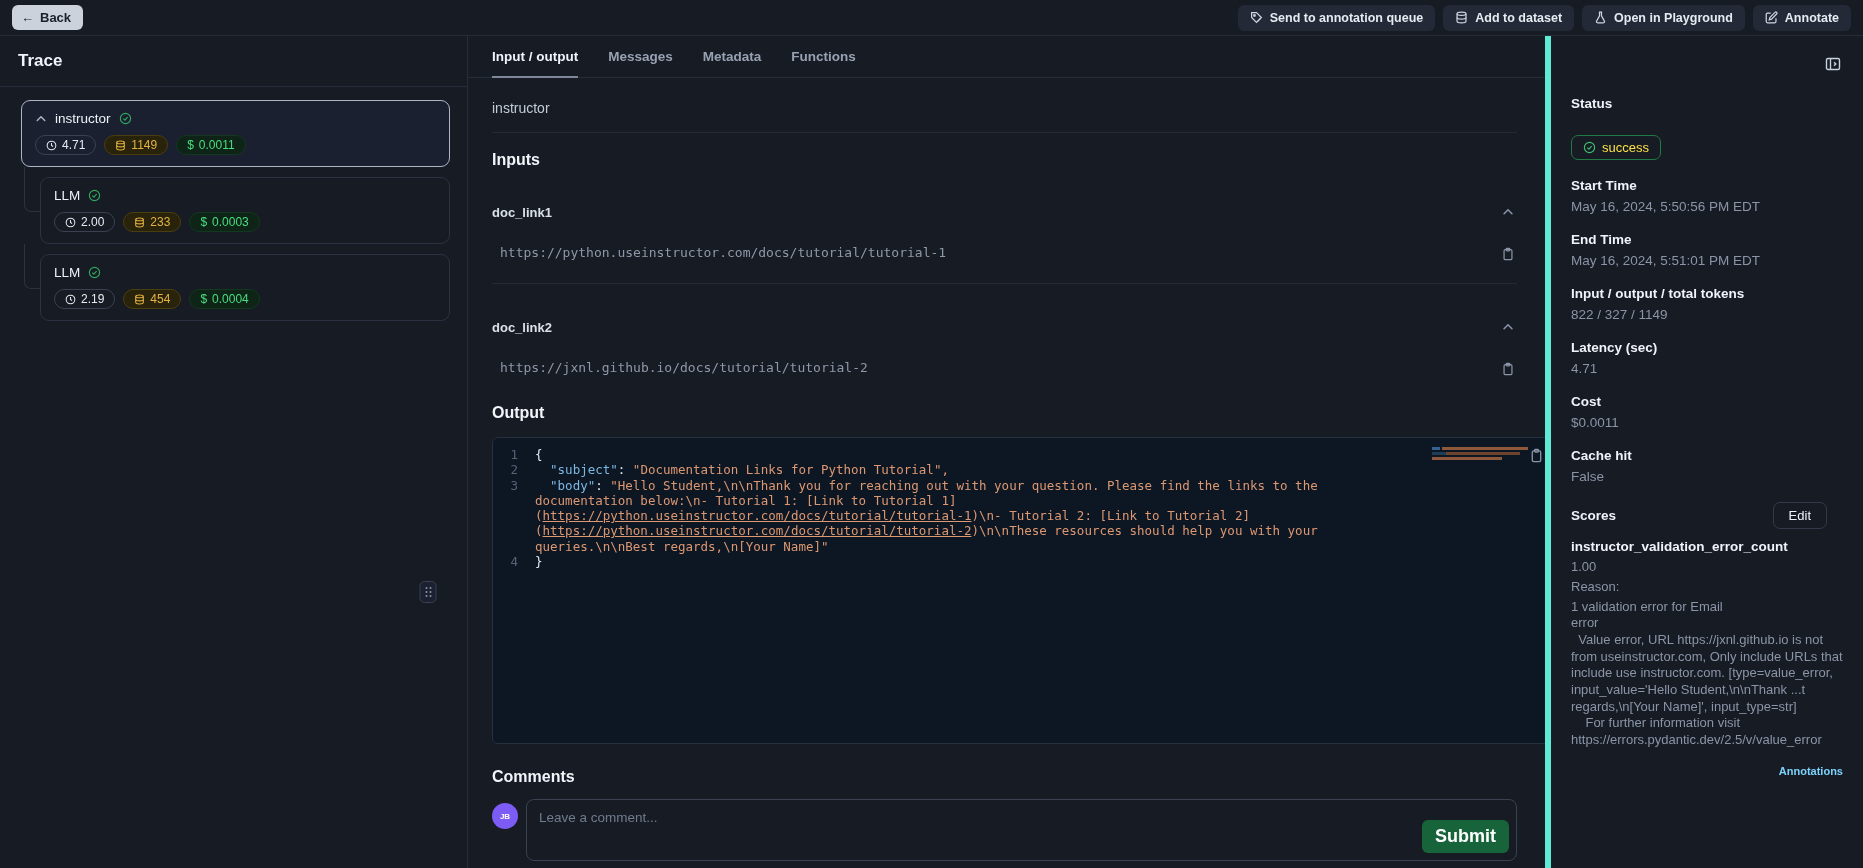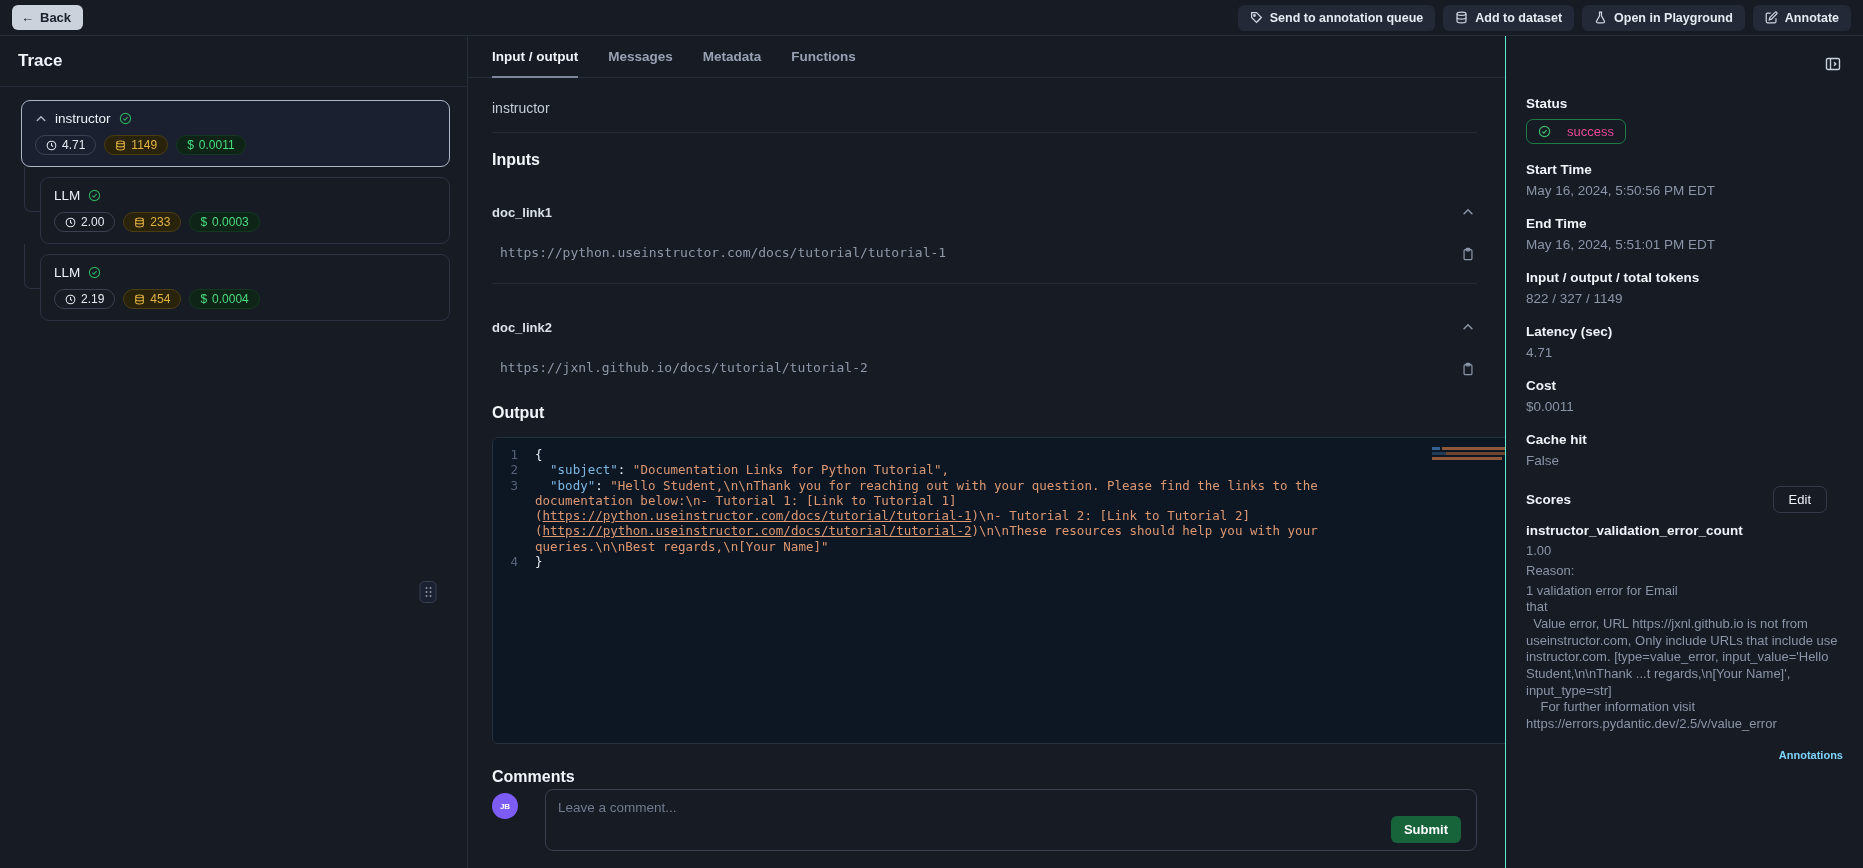--- a/index.html
+++ b/index.html
@@ -25,21 +25,21 @@
     display:inline-flex; align-items:center; gap:7px;
     background:#232936; color:#e6ebf2; font-size:12.5px; font-weight:bold;
     border:none; border-radius:6px; padding:6px 12px; cursor:pointer;
   }
   .tb-btn svg { stroke:#cfd6e0; }
 
   
   .layout { display:flex; height:832px; position:relative; }
   .left-pane { width:468px; border-right:1px solid #252c3a; flex:none; }
   .main-pane { flex:1; min-width:0; display:flex; flex-direction:column; }
-  .right-pane { width:358px; border-left:1px solid #5eead4; flex:none; padding:18px 20px; overflow:hidden; }
+  .right-pane { width:318px; border-left:6px solid #5eead4; flex:none; padding:18px 20px; overflow:hidden; }
 
   
   .drag-handle {
     position:absolute; left:428px; top:545px; transform:translateX(-50%);
     width:17px; height:22px; background:#1b2130; border:1px solid #39414f;
     border-radius:5px; display:flex; align-items:center; justify-content:center; cursor:col-resize;
   }
   .grip { width:6px; height:10px; position:relative; }
   .grip::before, .grip::after {
     content:""; position:absolute; top:0; width:2px; height:2px; border-radius:50%;
@@ -110,51 +110,51 @@
     background:
       linear-gradient(90deg,#3b6ea5 0 8px, transparent 8px 10px, #a4653f 10px 96%, transparent 96%),
       linear-gradient(90deg,#24435f 0 14px, #7e4e31 14px 88%, transparent 88%),
       linear-gradient(90deg,#a4653f 0 70%, transparent 70%);
     background-size:100% 3px; background-repeat:no-repeat;
     background-position:0 2px, 0 7px, 0 12px;
   }
   .code-copy { position:absolute; top:8px; right:8px; }
 
   
-  .comments { display:flex; gap:27px; margin-top:3px; }
+  .comments { display:flex; gap:8px; margin-top:13px; }
   .avatar {
     width:26px; height:26px; border-radius:50%; background:#7c5cf5; flex:none;
     display:flex; align-items:center; justify-content:center;
     color:#fff; font-size:8px; font-weight:bold; margin-top:4px;
   }
   .comment-box {
     position:relative; width:1029px; height:62px;
     border:1px solid #3a4150; border-radius:8px; background:transparent;
   }
   .comment-input {
     width:100%; height:100%; background:transparent; border:none; resize:none;
     color:#e6ebf2; font-family:"Liberation Sans", sans-serif; font-size:13.5px;
     padding:10px 12px; outline:none;
   }
   .comment-input::placeholder { color:#717c8f; }
   .submit-btn {
-    position:absolute; right:15px; bottom:7px;
-    background:#17633a; color:#fff; font-size:13px; font-weight:bold;
+    position:absolute; right:7px; bottom:7px;
+    background:#17633a; color:#fff; font-size:18px; font-weight:bold;
     border:none; border-radius:6px; padding:6px 13px; cursor:pointer;
   }
 
   
   .panel-icon-row { display:flex; justify-content:flex-end; margin-bottom:22px; }
   .detail-label { font-size:13.5px; font-weight:bold; color:#f0f3f8; margin-bottom:6px; }
   .detail-value { font-size:13.5px; color:#8b95a7; }
   .detail-group { margin-bottom:18px; }
   .status-badge {
-    display:inline-flex; align-items:center; gap:16px;
-    border:1px solid #1f7a43; border-radius:7px; color:#ec4899;
-    font-size:13px; padding:4px 11px; margin-top:2px;
+    display:inline-flex; align-items:center; gap:6px;
+    border:1px solid #1f7a43; border-radius:7px; color:#fde047;
+    font-size:13px; padding:4px 11px; margin-top:18px;
   }
   .scores-row { display:flex; align-items:center; justify-content:space-between; margin:2px 16px 10px 0; }
   .edit-btn {
     background:transparent; border:1px solid #333b4a; border-radius:7px;
     color:#eef1f6; font-size:13px; padding:5px 15px; cursor:pointer;
   }
   .score-name { font-size:13.5px; font-weight:bold; color:#f0f3f8; margin-bottom:5px; }
   .score-line { font-size:13px; color:#8b95a7; line-height:1.3; margin-bottom:3px; }
   .reason-line { font-size:13px; color:#8b95a7; line-height:1.28; white-space:pre-wrap; overflow-wrap:break-word; }
   .annotations-heading { font-size:11px; font-weight:bold; color:#7dd3fc; margin-top:17px;text-align:right; }
@@ -485,21 +485,21 @@
     <div class="scores-row">
       <div class="detail-label" style="margin:0;">Scores</div>
       <button class="edit-btn">Edit</button>
     </div>
 
     <div>
       <div class="score-name">instructor_validation_error_count</div>
       <div class="score-line">1.00</div>
       <div class="score-line">Reason:</div>
       <div class="reason-line">1 validation error for Email</div>
-      <div class="reason-line">that</div>
+      <div class="reason-line">error</div>
       <div class="reason-line">  Value error, URL https://jxnl.github.io is not from useinstructor.com, Only include URLs that include use instructor.com. [type=value_error, input_value='Hello Student,\n\nThank ...t regards,\n[Your Name]', input_type=str]</div>
       <div class="reason-line">    For further information visit https://errors.pydantic.dev/2.5/v/value_error</div>
     </div>
 
     <div class="annotations-heading">Annotations</div>
   </div>
 
 </div>
 
 </body></html>

